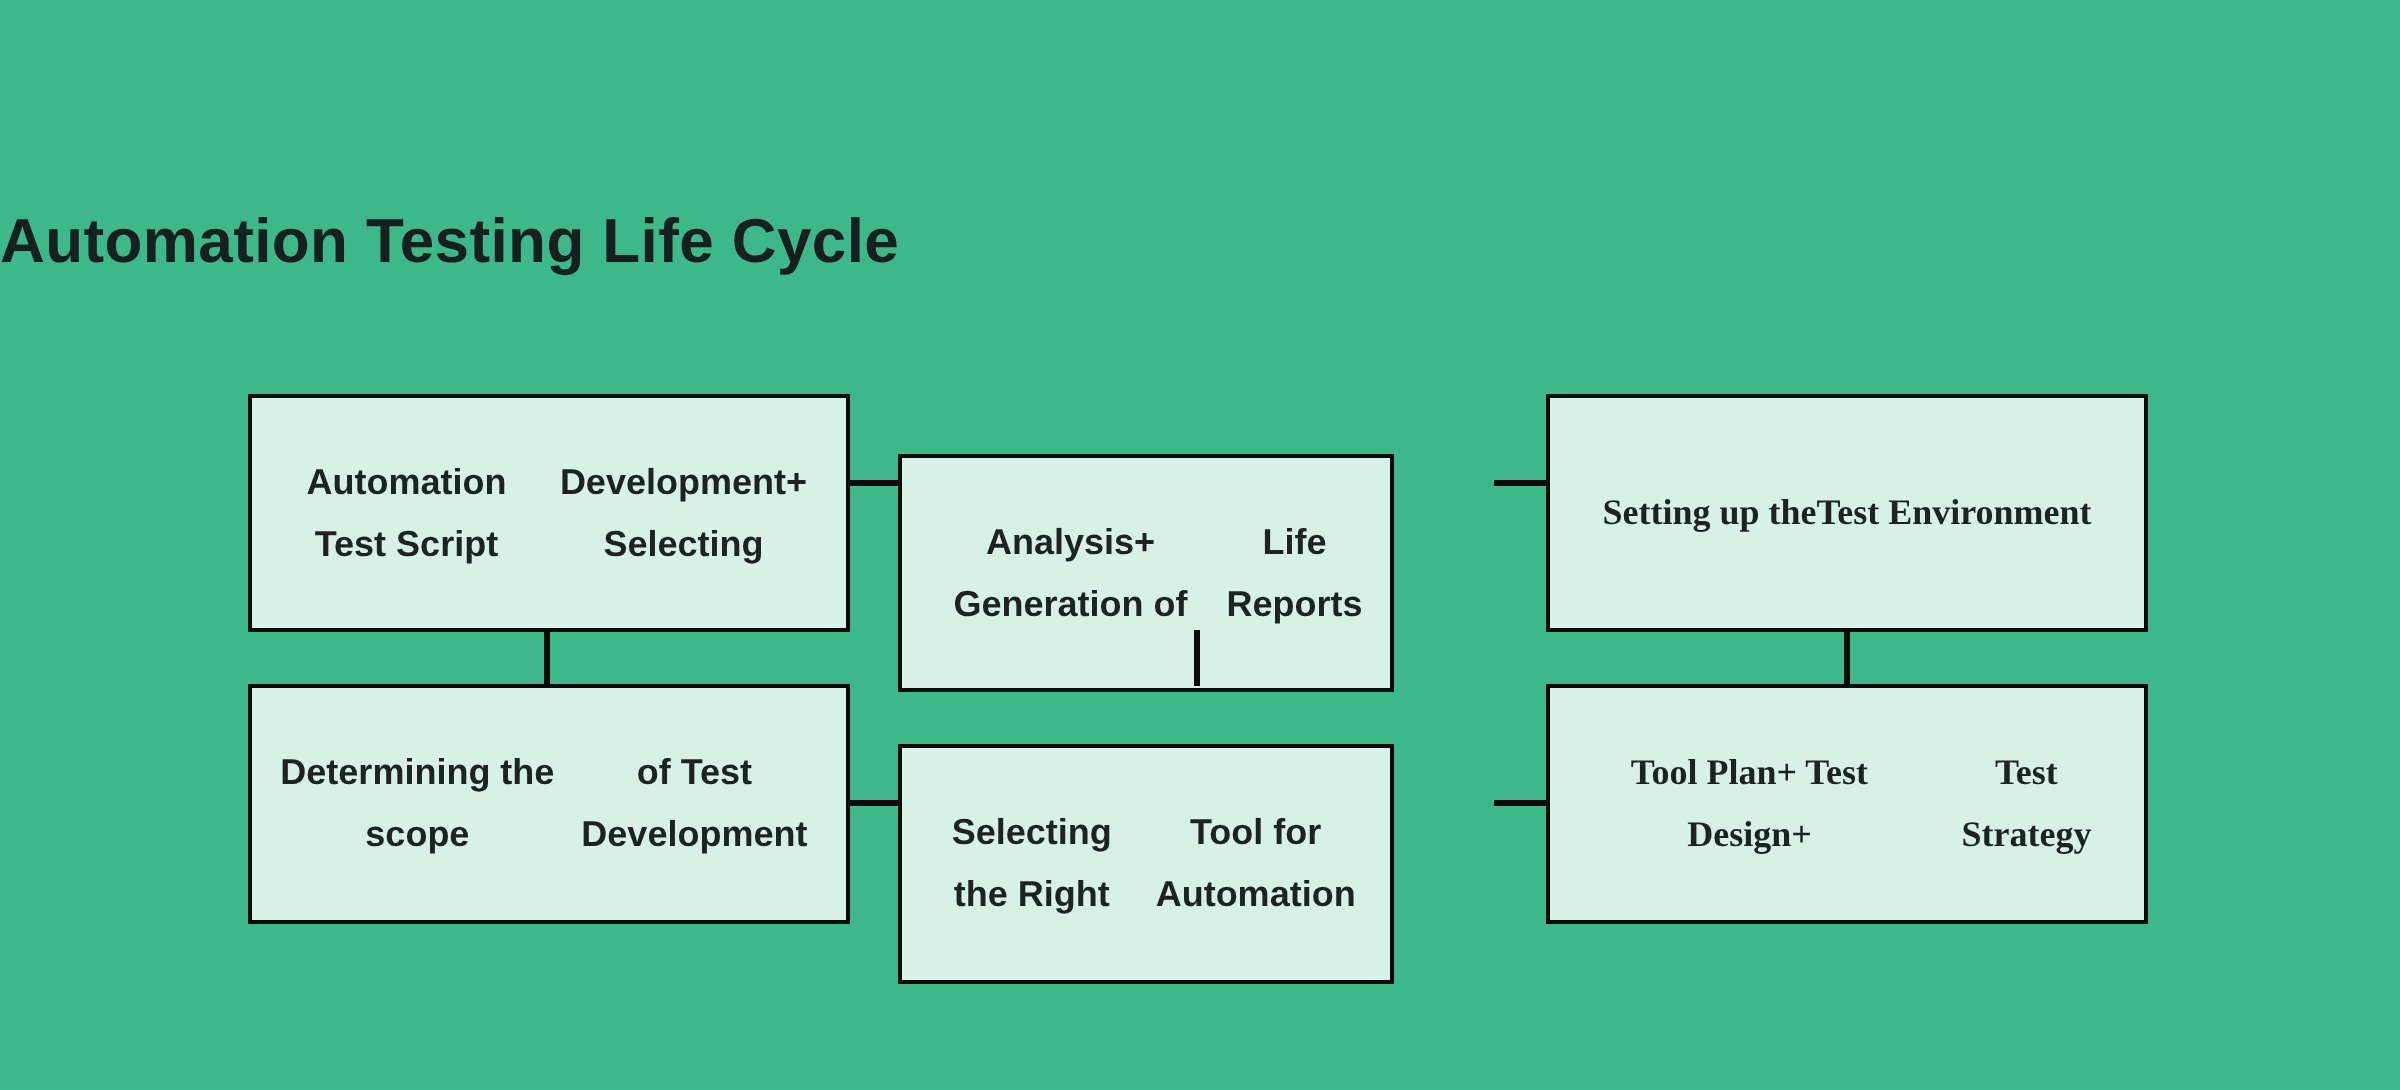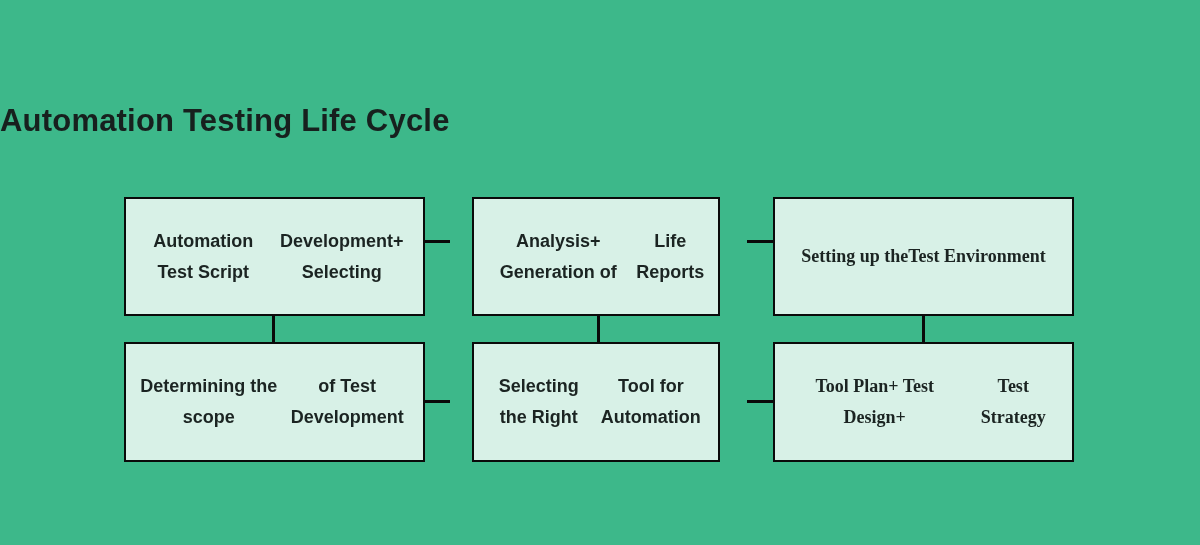--- a/index.html
+++ b/index.html
@@ -36,21 +36,21 @@
     justify-content: center;
     text-align: center;
     font-size: 18px;
     font-weight: 700;
     line-height: 31px;
     color: var(--box_text, #1b2422);
     padding: 4px 10px;
   }
   
   .col-1 { left: 124px; width: 301px; }
-  .col-2 { left: 472px; width: 248px; }
+  .col-2 { left: 449px; width: 248px; margin-top: 30px; }
   .col-3 { left: 773px; width: 301px; font-family: Liberation Serif, serif; }
   .row-1 { top: 197px; height: 119px; }
   .row-2 { top: 342px; height: 120px; }
 
   .connector {
     position: absolute;
     background: var(--line, #0a0a0a);
   }
   .connector.h { height: 3px; width: 26px; }
   .connector.v { width: 3px; height: 28px; top: 315px; }

